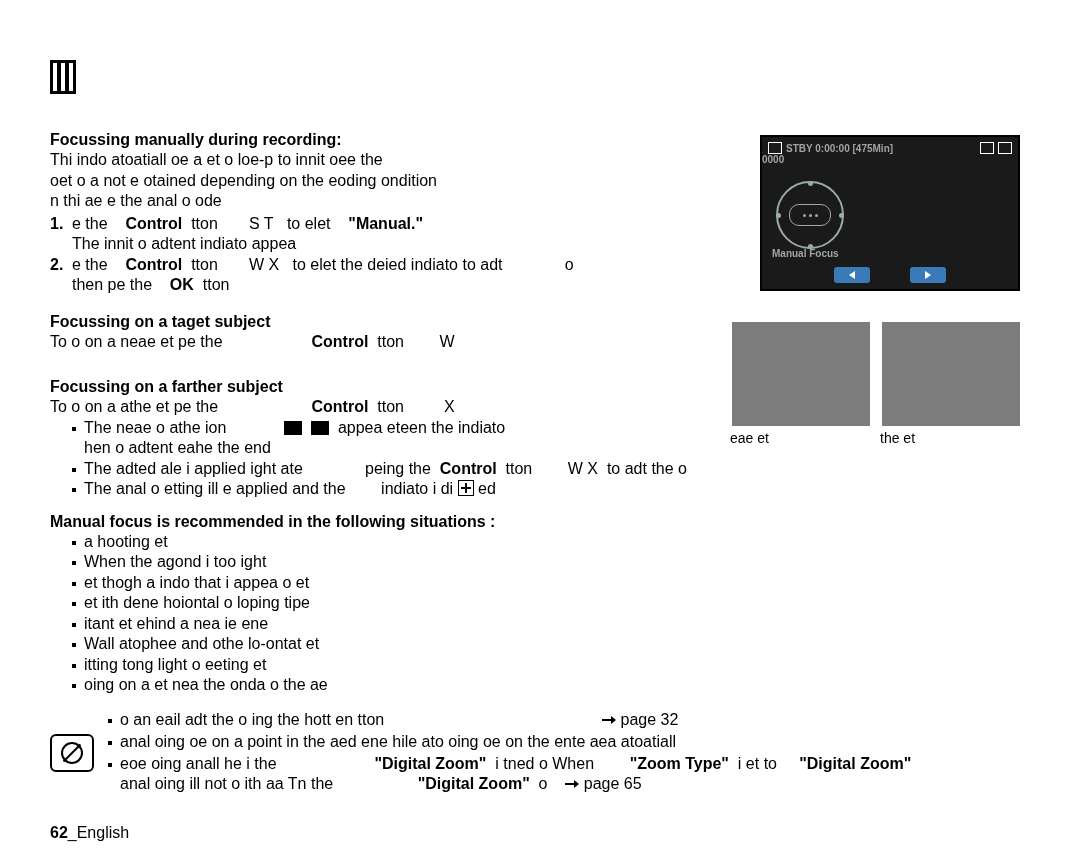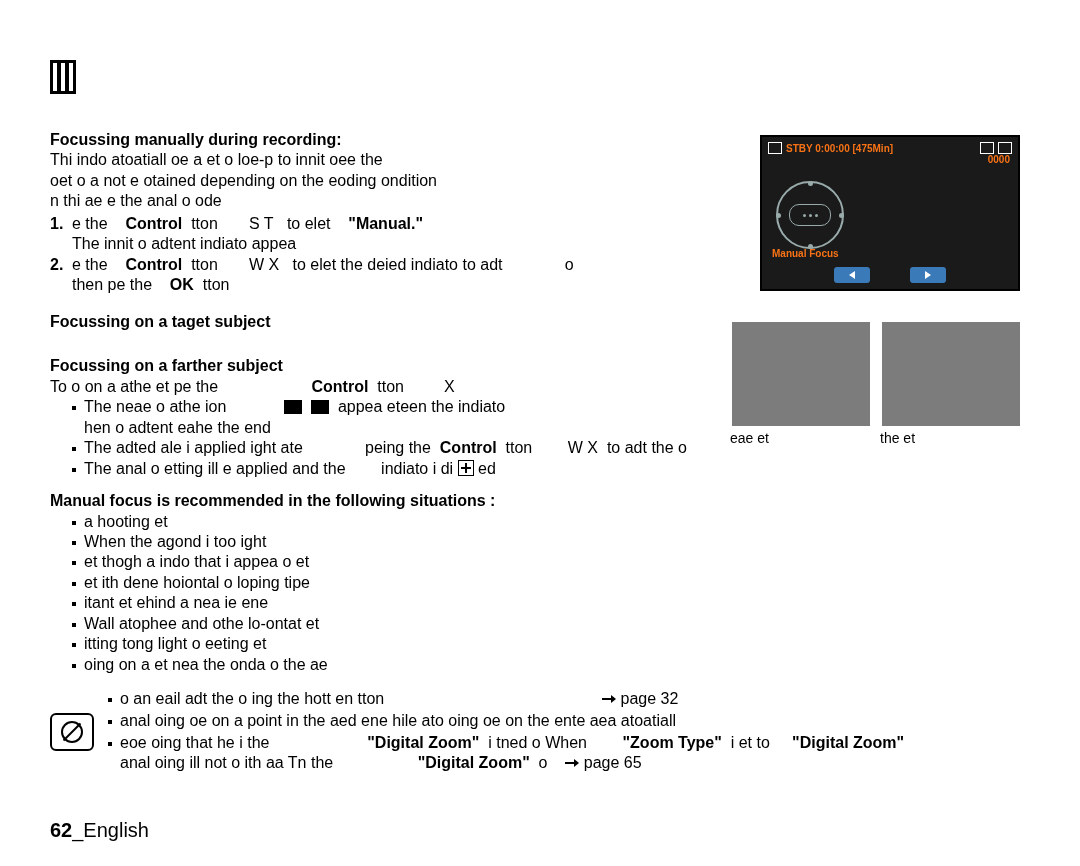--- a/index.html
+++ b/index.html
@@ -75,39 +75,38 @@
   
   .cam {
     position: absolute;
     top: 135px;
     right: 60px;
     width: 260px;
     height: 156px;
     background: #1a1a1a;
     border: 2px solid #000;
     box-sizing: border-box;
-    color: #f97316;
+    color: #a3a3a3;
     font-family: Arial, sans-serif;
   }
   .cam .top {
     display: flex;
     align-items: center;
     font-size: 10px;
     font-weight: bold;
     padding: 5px 6px 0 6px;
     justify-content: space-between;
   }
   .cam .top-left { display:flex; align-items:center; gap:4px; }
   .cam .top-right { display:flex; align-items:center; gap:4px; }
   .cam .mini-icon {
     width: 12px; height: 10px; border:1px solid #fff;
   }
   .cam .status { font-size:10px; font-weight:bold; }
   .cam .row2 {
-    text-align: right;
     font-size: 10px;
     font-weight: bold;
     padding-right: 8px;
   }
   .cam .dial {
     position:absolute;
     left: 14px;
     top: 44px;
     width: 64px;
     height: 64px;
@@ -227,21 +226,21 @@
   }
   .arrow::after {
     content:"";position:absolute;right:0;top:1px;width:0;height:0;
     border-top:4px solid transparent;border-bottom:4px solid transparent;border-left:5px solid #000;
   }
 
   .footer {
     position:absolute;
     left: 50px;
     bottom: 24px;
-    font-size: 20px;
+    font-size: 16px;
   }
   .footer .pg { font-weight:bold; }
 
   
   .main-text { width: 700px; }
   .wider { width: 980px; }
 </style>
 </head>
 <body>
 
@@ -325,20 +324,28 @@
           <span>to elet the deied indiato to adt</span>
           &nbsp;&nbsp;&nbsp;&nbsp;&nbsp;&nbsp;&nbsp;&nbsp;&nbsp;&nbsp;&nbsp;&nbsp;
           <span>o</span><br>
           <span>then pe the</span>&nbsp;&nbsp;&nbsp;
           <span class="b">OK</span>&nbsp;
           <span>tton</span>
         </div>
       </div>
 
       <div class="section-title" style="margin-top:16px">Focussing on a taget subject</div>
+      <div>
+        <span>To o on a neae et pe the</span>
+        &nbsp;&nbsp;&nbsp;&nbsp;&nbsp;&nbsp;&nbsp;&nbsp;&nbsp;&nbsp;&nbsp;&nbsp;&nbsp;&nbsp;&nbsp;&nbsp;&nbsp;&nbsp;
+        <span class="b">Control</span>&nbsp;
+        <span>tton</span>
+        &nbsp;&nbsp;&nbsp;&nbsp;&nbsp;&nbsp;
+        <span>W</span>
+      </div>
 
       <div class="section-title">Focussing on a farther subject</div>
     </div>
 
     <div class="wider">
       <div>
         <span>To o on a athe et pe the</span>
         &nbsp;&nbsp;&nbsp;&nbsp;&nbsp;&nbsp;&nbsp;&nbsp;&nbsp;&nbsp;&nbsp;&nbsp;&nbsp;&nbsp;&nbsp;&nbsp;&nbsp;&nbsp;&nbsp;
         <span class="b">Control</span>&nbsp;
         <span>tton</span>
@@ -392,21 +399,21 @@
           </div>
         <div class="note-body">
           <div class="li">
             <span>o an eail adt the o ing the hott en tton</span>
             &nbsp;&nbsp;&nbsp;&nbsp;&nbsp;&nbsp;&nbsp;&nbsp;&nbsp;&nbsp;&nbsp;&nbsp;&nbsp;&nbsp;&nbsp;&nbsp;&nbsp;&nbsp;&nbsp;&nbsp;&nbsp;&nbsp;&nbsp;&nbsp;&nbsp;&nbsp;&nbsp;&nbsp;&nbsp;&nbsp;&nbsp;&nbsp;&nbsp;&nbsp;&nbsp;&nbsp;&nbsp;&nbsp;&nbsp;&nbsp;&nbsp;&nbsp;&nbsp;&nbsp;&nbsp;&nbsp;&nbsp;
             <span class="arrow"></span>
             <span>page 32</span>
           </div>
           <div class="li"><span>anal oing oe on a point in the aed ene hile ato oing oe on the ente aea atoatiall</span></div>
           <div class="li">
-            <span>eoe oing that he i the</span>
+            <span>eoe oing anall he i the</span>
             &nbsp;&nbsp;&nbsp;&nbsp;&nbsp;&nbsp;&nbsp;&nbsp;&nbsp;&nbsp;&nbsp;&nbsp;&nbsp;&nbsp;&nbsp;&nbsp;&nbsp;&nbsp;&nbsp;&nbsp;
             <span class="b">"Digital Zoom"</span>&nbsp;
             <span>i tned o When</span>
             &nbsp;&nbsp;&nbsp;&nbsp;&nbsp;&nbsp;
             <span class="b">"Zoom Type"</span>&nbsp;
             <span>i et to</span>
             &nbsp;&nbsp;&nbsp;
             <span class="b">"Digital Zoom"</span><br>
             <span>anal oing ill not o ith aa Tn the</span>
             &nbsp;&nbsp;&nbsp;&nbsp;&nbsp;&nbsp;&nbsp;&nbsp;&nbsp;&nbsp;&nbsp;&nbsp;&nbsp;&nbsp;&nbsp;&nbsp;&nbsp;

